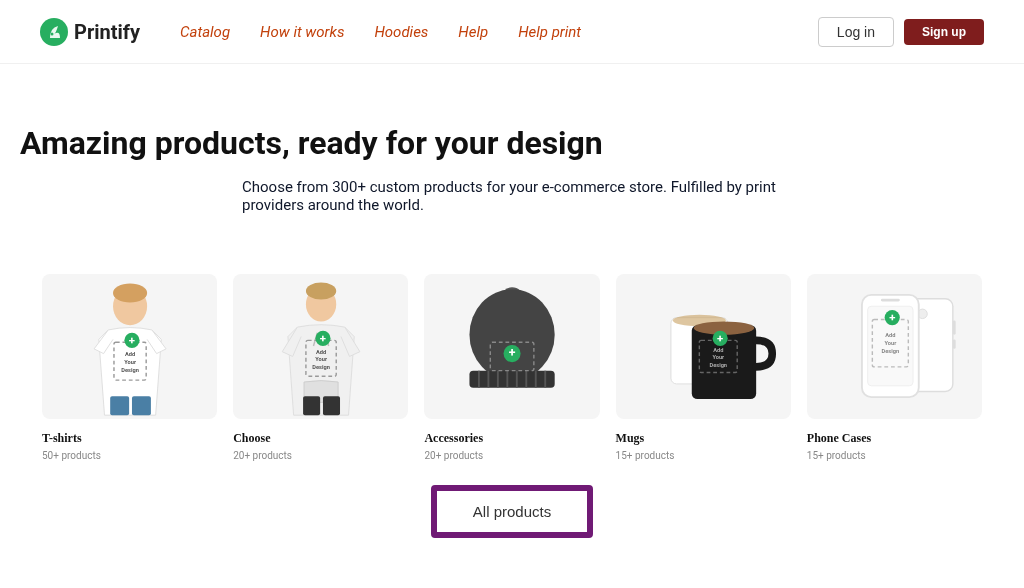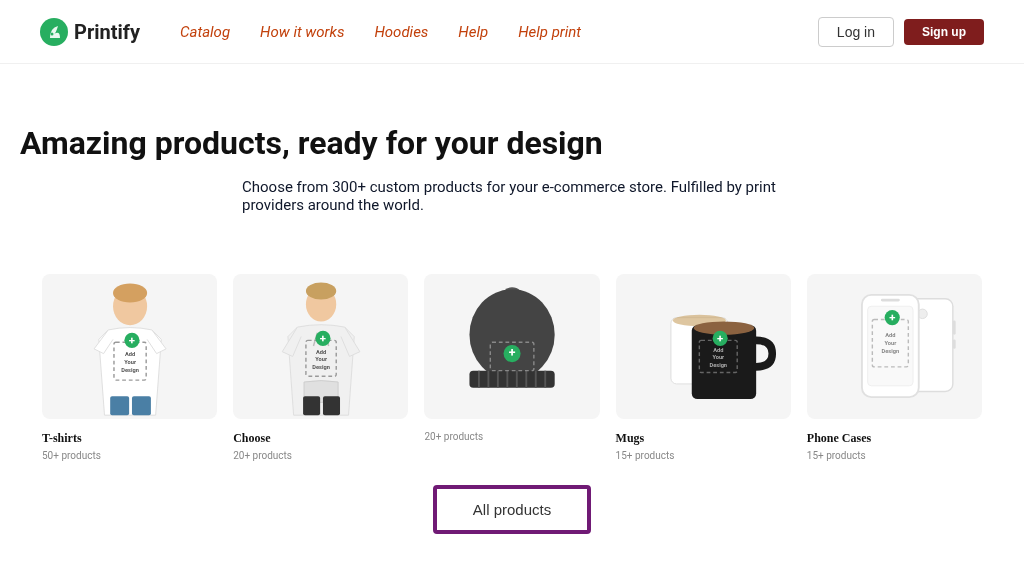--- a/index.html
+++ b/index.html
@@ -132,21 +132,21 @@
     }
 
     
     .all-products-wrap {
       text-align: center;
       margin-top: 24px;
       padding-bottom: 20px;
     }
     .btn-all-products {
       padding: 12px 36px;
-      border: 4px solid #701a75;
+      border: 6px solid #701a75;
       border-radius: 4px;
       background: #fff;
       font-size: 15px;
       color: #333;
       cursor: pointer;
     }
   </style>
 </head>
 <body>
 
@@ -267,20 +267,21 @@
           <line x1="108" y1="98" x2="108" y2="116" stroke="#555" stroke-width="2"></line>
           <line x1="118" y1="98" x2="118" y2="116" stroke="#555" stroke-width="2"></line>
           <line x1="128" y1="98" x2="128" y2="116" stroke="#555" stroke-width="2"></line>
 
           <rect x="70" y="68" width="46" height="30" rx="2" fill="none" stroke="#888" stroke-width="1.5" stroke-dasharray="4,3"></rect>
 
           <circle cx="93" cy="80" r="9" fill="#27ae60"></circle>
           <text x="93" y="84" text-anchor="middle" font-size="13" font-weight="bold" fill="white">+</text>
         </svg>
       </div>
+      <div class="product-label">Accessories</div>
       <div class="product-count">20+ products</div>
     </div>
 
     <div class="product-card">
       <div class="product-image-wrap">
         <svg viewBox="0 0 185 145" class="product-svg">
           <rect width="185" height="145" fill="#f5f5f5" rx="8"></rect>
 
           <rect x="58" y="42" width="60" height="70" rx="6" fill="white" stroke="#ddd" stroke-width="1"></rect>
           <path d="M118 58 Q135 58 135 72 Q135 86 118 86" fill="none" stroke="#ddd" stroke-width="6" stroke-linecap="round"></path>

